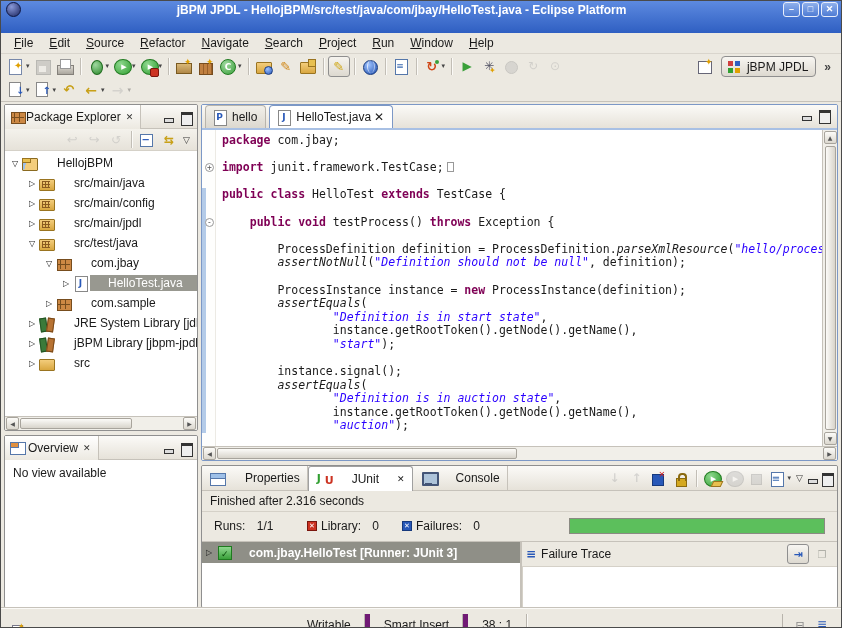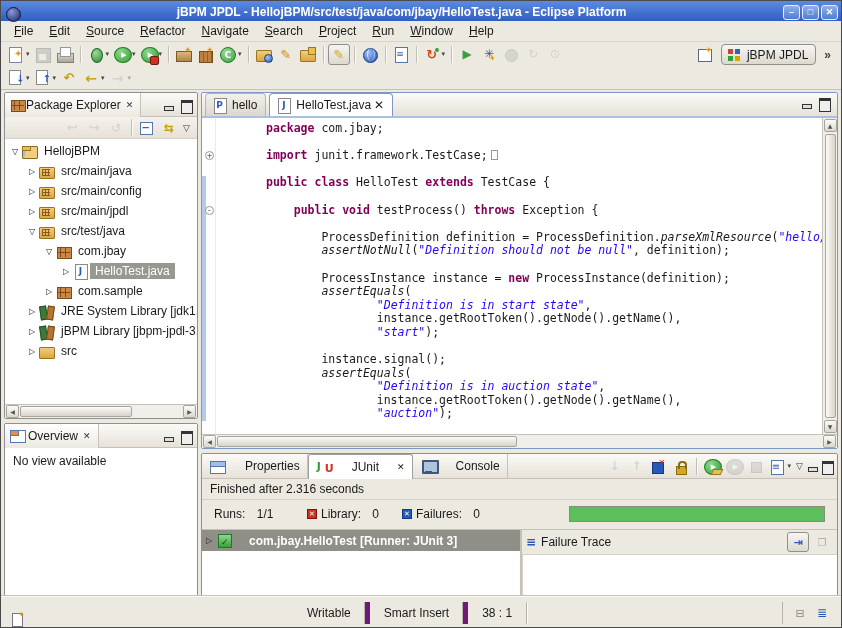--- a/index.html
+++ b/index.html
@@ -1,20 +1,20 @@
 <!DOCTYPE html>
 <html><head>
 <meta charset="utf-8">
 <style>
   html,body{margin:0;padding:0;}
   body{width:842px;height:628px;background:#ece9e1;font-family:"Liberation Sans",sans-serif;font-size:12px;color:#1a1a1a;overflow:hidden;position:relative;border:1px solid #4a4a4a;box-sizing:border-box;}
   *{box-sizing:border-box;}
 
   
-  .titlebar{height:20px;background:linear-gradient(#5d8ae0,#2f5fc2);display:flex;align-items:flex-start;padding:4px 3px;}
+  .titlebar{height:20px;background:linear-gradient(#5d8ae0,#2f5fc2);display:flex;align-items:flex-end;padding:16px 3px;}
   .titlebar .title{flex:1;text-align:center;color:#fff;font-weight:bold;font-size:12px;white-space:nowrap;overflow:hidden;}
   .winbtn{width:17px;height:15px;margin-left:2px;background:linear-gradient(#8fb0ec,#4f7cd4);border:1px solid #e8eefc;border-radius:3px;color:#fff;font-size:9px;line-height:13px;text-align:center;font-weight:bold;}
 
   
   .menubar{height:21px;display:flex;align-items:center;padding:0 5px;border-bottom:1px solid #d9d5cd;}
   .menu-item{display:inline-block;padding:2px 8px 3px 8px;white-space:nowrap;}
   .menu-item::first-letter{text-decoration:underline;}
 
   
   .toolbar{border-bottom:1px solid #c6c2ba;background:#ece9e1;position:relative;}
@@ -130,41 +130,41 @@
   .mm-min::before{content:"";position:absolute;left:2px;top:7px;width:8px;height:3px;border:1px solid #333;background:#ddd;}
   .mm-max::before{content:"";position:absolute;left:2px;top:1px;width:10px;height:10px;border:1px solid #333;border-top:3px solid #333;background:#eee;}
 
   
   .pe-toolbar{height:22px;background:linear-gradient(#f4f2ec,#e6e2d9);display:flex;align-items:center;justify-content:flex-end;padding:0 4px;border-bottom:1px solid #d5d1c8;flex:none;}
   .pe-toolbar .tbtn{height:19px;}
   .menu-arrow{font-size:9px;color:#333;padding:0 3px;font-family:"DejaVu Sans",sans-serif;}
   .tree{flex:1;background:#fff;overflow:hidden;padding-top:2px;}
   .trow{height:20px;display:flex;align-items:center;white-space:nowrap;}
   .trow .arrow{width:12px;font-size:8px;color:#222;text-align:center;flex:none;font-family:"DejaVu Sans",sans-serif;}
-  .trow .tlabel{padding:1px 5px;}
+  .trow .tlabel{padding:1px 18px;}
   .trow.selected .tlabel{background:#989890;color:#fff;}
   .hscroll{height:14px;background:#f1efe9;border-top:1px solid #c6c2ba;display:flex;align-items:center;flex:none;}
   .vscroll{width:15px;background:#f1efe9;border-left:1px solid #c6c2ba;display:flex;flex-direction:column;align-items:center;flex:none;}
   .sbtn{width:13px;height:13px;background:linear-gradient(#fcfbf8,#dcd8cf);border:1px solid #a8a49c;border-radius:2px;font-size:6px;color:#555;display:flex;align-items:center;justify-content:center;flex:none;margin:1px;font-family:"DejaVu Sans",sans-serif;}
   .thumb-h{height:11px;background:linear-gradient(#fcfbf8,#d8d4cb);border:1px solid #a8a49c;border-radius:2px;}
   .thumb-v{width:11px;background:linear-gradient(90deg,#fcfbf8,#d8d4cb);border:1px solid #a8a49c;border-radius:2px;}
 
   
   .ov-body{flex:1;background:#fff;padding:6px 8px;}
 
   
   .editor-view{height:357px;border-color:#7c98c6;flex:none;}
   .etabbar{height:25px;background:linear-gradient(#fbfaf7,#e6e2d9);display:flex;align-items:flex-end;border-bottom:2px solid #a8c0e4;flex:none;position:relative;}
   .etab{height:23px;display:flex;align-items:center;gap:3px;padding:0 8px 0 5px;border:1px solid #b8b4ac;border-bottom:none;border-radius:4px 4px 0 0;margin-left:3px;background:linear-gradient(#f2f0ea,#dcd8cf);white-space:nowrap;}
   .etab.active{background:#fff;border-color:#7c98c6;font-weight:normal;}
   .editor-body{flex:1;display:flex;min-height:0;}
   .gutter{width:14px;background:#fefefd;border-right:1px solid #eceae4;position:relative;flex:none;}
   .range-bar{position:absolute;left:0;width:4px;background:#b4cbe8;}
   .fold{position:absolute;left:3px;width:9px;height:9px;border:1px solid #999;border-radius:50%;background:#fff;color:#555;font-size:8px;line-height:7px;text-align:center;font-family:"DejaVu Sans Mono",monospace;}
-  .code{flex:1;overflow:hidden;padding:4px 5px 0 6px;font-family:"DejaVu Sans Mono",monospace;font-size:11.5px;line-height:13.6px;white-space:pre;margin-left:44px;}
+  .code{flex:1;overflow:hidden;padding:4px 5px 0 6px;font-family:"DejaVu Sans Mono",monospace;font-size:11.5px;line-height:13.6px;white-space:pre;}
   .cl{height:13.6px;}
   .seg-kw{color:#7f0055;font-weight:bold;}
   .seg-stri{color:#2a00ff;font-style:italic;}
   .seg-it{font-style:italic;}
   .fold-box{display:inline-block;width:7px;height:10px;border:1px solid #999;margin-left:3px;vertical-align:-1px;}
 
   
   .junit-view{flex:1;background:#ece9e1;min-height:0;}
   .jtabbar{height:25px;background:linear-gradient(#fbfaf7,#e6e2d9);display:flex;align-items:center;border-bottom:1px solid #c6c2ba;flex:none;}
   .jtab{height:25px;display:flex;align-items:center;gap:18px;padding:0 7px;border-right:1px solid #c6c2ba;white-space:nowrap;}

